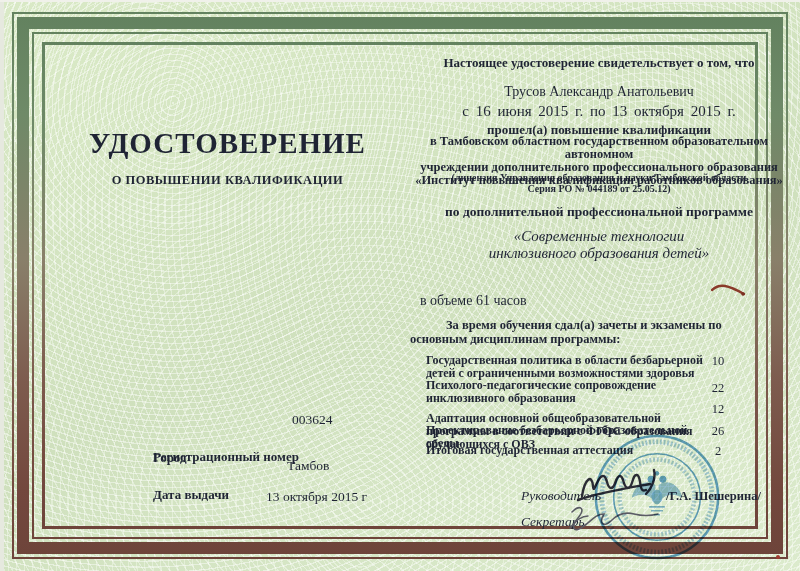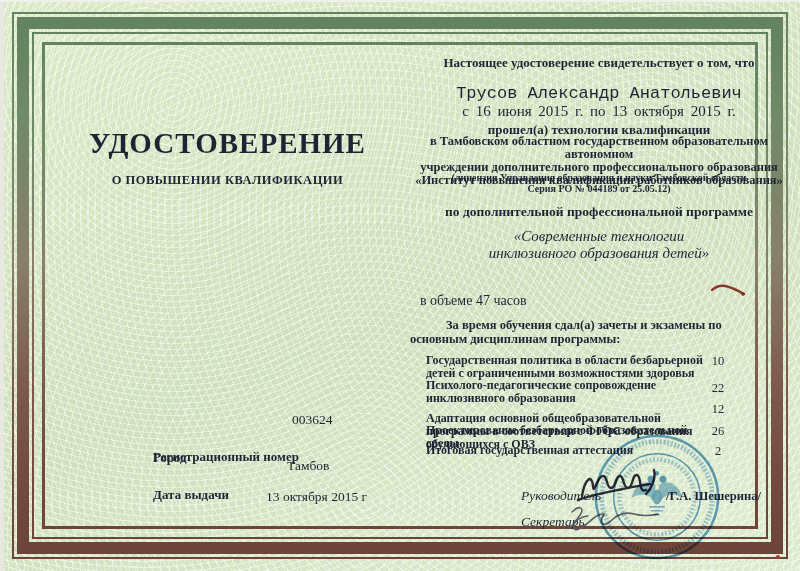--- a/index.html
+++ b/index.html
@@ -31,21 +31,21 @@
 
   
   .l-title{left:55px;top:127px;width:345px;text-align:center;font-weight:bold;font-size:29px;letter-spacing:1px;}
   .l-subtitle{left:55px;top:173px;width:345px;text-align:center;font-weight:bold;font-size:12.5px;letter-spacing:.5px;}
   .fld-label{font-weight:bold;font-size:13px;}
   .fld-value{font-size:13.5px;}
 
   
   .rcol{left:408px;top:0;width:382px;height:571px;position:absolute;text-align:center;}
   .r-intro{left:0;top:55px;width:100%;font-weight:bold;font-size:13px;}
-  .r-name{left:0;top:84px;width:100%;font-size:17px;font-family:Liberation Mono, monospace;}
+  .r-name{left:0;top:84px;width:100%;font-size:14px;}
   .r-dates{left:0;top:103px;width:100%;font-size:15px;word-spacing:3px;}
   .r-passed{left:0;top:122px;width:100%;font-weight:bold;font-size:13px;}
   .r-inst{left:0;top:135px;width:100%;font-weight:bold;font-size:12.5px;line-height:13px;}
   .r-license{left:0;top:173px;width:100%;font-weight:bold;font-size:10px;line-height:10.8px;text-align:center;}
   .r-prog-intro{left:0;top:204px;width:100%;font-weight:bold;font-size:13.5px;}
   .r-prog-name{left:0;top:228px;width:100%;font-weight:normal;font-style:italic;font-size:15px;line-height:17px;}
   .r-volume{left:12px;top:293px;text-align:left;font-size:14px;}
   .r-exams{left:2px;top:319px;width:360px;text-align:left;font-weight:bold;font-size:12.5px;line-height:13.5px;text-indent:36px;}
   .r-subjects{left:0;top:352px;width:382px;height:110px;}
   .s-name{position:absolute;left:18px;width:282px;text-align:left;font-weight:600;font-size:12px;line-height:12.8px;}
@@ -85,36 +85,36 @@
     <div class="abs fld-label" style="left:153px;top:450px;">Город</div>
     <div class="abs fld-value" style="left:287px;top:458px;">Тамбов</div>
 
     <div class="abs fld-label" style="left:153px;top:487px;">Дата выдачи</div>
     <div class="abs fld-value" style="left:266px;top:489px;">13 октября 2015 г</div>
 
     <div class="rcol">
       <div class="abs r-intro">Настоящее удостоверение свидетельствует о том, что</div>
       <div class="abs r-name">Трусов Александр Анатольевич</div>
       <div class="abs r-dates">с  16 июня 2015 г.  по  13 октября 2015 г.</div>
-      <div class="abs r-passed">прошел(а) технологии квалификации</div>
+      <div class="abs r-passed">прошел(а) повышение квалификации</div>
       <div class="abs r-inst">
         <div>в Тамбовском областном государственном образовательном автономном</div>
         <div>учреждении дополнительного профессионального образования</div>
         <div>«Институт повышения квалификации работников образования»</div>
       </div>
       <div class="abs r-license">
         <div>(лицензия Управления образования и науки Тамбовской области</div>
         <div>Серия РО № 044189 от 25.05.12)</div>
       </div>
       <div class="abs r-prog-intro">по дополнительной профессиональной программе</div>
       <div class="abs r-prog-name">
         <div>«Современные технологии</div>
         <div>инклюзивного образования детей»</div>
       </div>
-      <div class="abs r-volume">в объеме 47 часов</div>
+      <div class="abs r-volume">в объеме 61 часов</div>
       <div class="abs r-exams">За время обучения сдал(а) зачеты и экзамены по основным дисциплинам программы:</div>
 
       <div class="abs r-subjects">
         <div class="s-name" style="top:2px;">Государственная политика в области безбарьерной детей с ограниченными возможностями здоровья</div>
         <div class="s-hours" style="top:2px;">10</div>
         <div class="s-name" style="top:27px;">Психолого-педагогические сопровождение инклюзивного образования</div>
         <div class="s-hours" style="top:29px;">22</div>
         <div class="s-name" style="top:60px;">Адаптация основной общеобразовательной программы в соответствии с ФГОС образования обучающихся с ОВЗ</div>
         <div class="s-hours" style="top:50px;">12</div>
         <div class="s-name" style="top:72px;">Проектирование безбарьерной образовательной среды</div>

